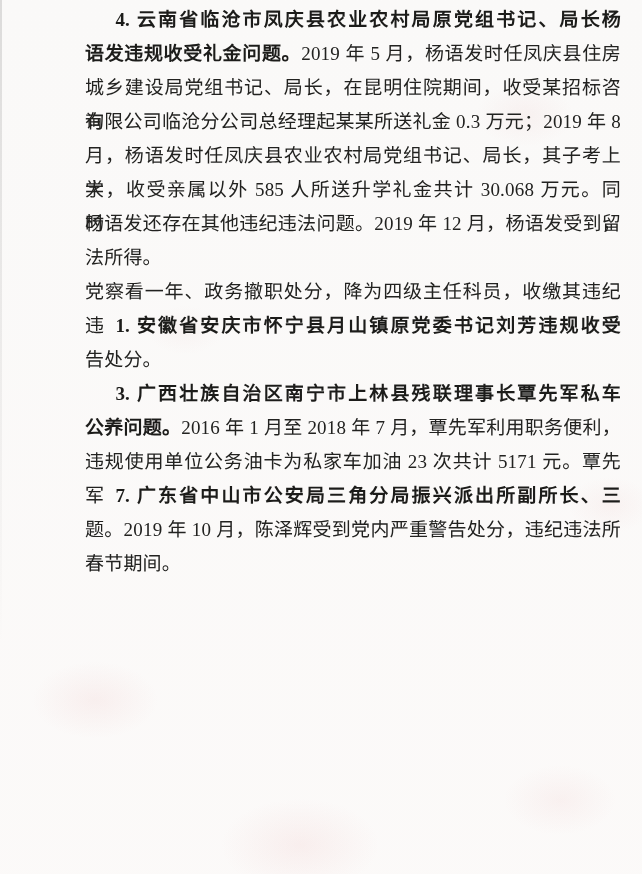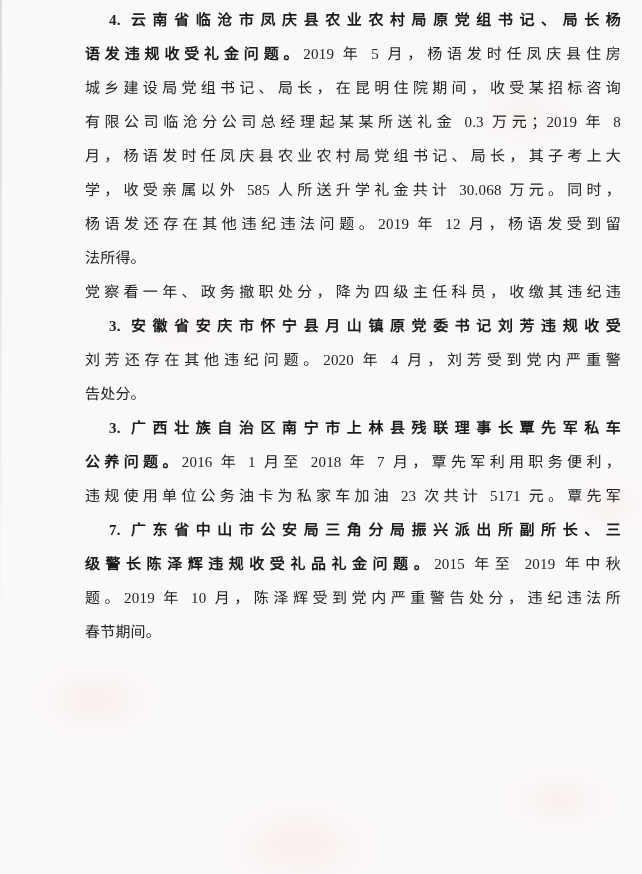--- a/index.html
+++ b/index.html
@@ -37,21 +37,21 @@
     background: linear-gradient(180deg, rgba(60,60,60,0.45), rgba(60,60,60,0));
     opacity: 0.35;
     pointer-events: none;
   }
   .text-block {
     position: absolute;
     left: 85px;
     top: 3px;
     width: 536px;
     color: #222220;
-    font-size: 15px;
+    font-size: 19px;
   }
   .line {
     height: 34px;
     line-height: 34px;
     text-align: justify;
     text-align-last: left;
     letter-spacing: 0.2px;
   }
   .line.fill {
     text-align-last: justify;
@@ -76,29 +76,27 @@
         <div class="line fill"><span class="seg bold">语发违规收受礼金问题。</span><span class="seg">2019 年 5 月，杨语发时任凤庆县住房</span></div>
         <div class="line fill"><span class="seg">城乡建设局党组书记、局长，在昆明住院期间，收受某招标咨询</span></div>
         <div class="line fill"><span class="seg">有限公司临沧分公司总经理起某某所送礼金 0.3 万元；2019 年 8</span></div>
         <div class="line fill"><span class="seg">月，杨语发时任凤庆县农业农村局党组书记、局长，其子考上大</span></div>
         <div class="line fill"><span class="seg">学，收受亲属以外 585 人所送升学礼金共计 30.068 万元。同时，</span></div>
         <div class="line fill"><span class="seg">杨语发还存在其他违纪违法问题。2019 年 12 月，杨语发受到留</span></div>
         <div class="line"><span class="seg">法所得。</span></div>
         <div class="line fill"><span class="seg">党察看一年、政务撤职处分，降为四级主任科员，收缴其违纪违</span></div>
       </div>
       <div class="paragraph">
-        <div class="line indent fill"><span class="seg bold">3. 安徽省安庆市怀宁县月山镇原党委书记刘芳违规收受</span></div>
-        <div class="line fill"><span class="seg">刘芳还存在其他违纪问题。2020 年 4 月，刘芳受到党内严重警</span></div>
+        <div class="line indent fill"><span class="seg bold">1. 安徽省安庆市怀宁县月山镇原党委书记刘芳违规收受</span></div>
         <div class="line"><span class="seg">告处分。</span></div>
       </div>
       <div class="paragraph">
         <div class="line indent fill"><span class="seg bold">3. 广西壮族自治区南宁市上林县残联理事长覃先军私车</span></div>
         <div class="line fill"><span class="seg bold">公养问题。</span><span class="seg">2016 年 1 月至 2018 年 7 月，覃先军利用职务便利，</span></div>
         <div class="line fill"><span class="seg">违规使用单位公务油卡为私家车加油 23 次共计 5171 元。覃先军</span></div>
       </div>
       <div class="paragraph">
         <div class="line indent fill"><span class="seg bold">7. 广东省中山市公安局三角分局振兴派出所副所长、三</span></div>
-        <div class="line fill"><span class="seg bold">级警长陈泽辉违规收受礼品礼金问题。</span><span class="seg">2015 年至 2019 年中秋</span></div>
         <div class="line fill"><span class="seg">题。2019 年 10 月，陈泽辉受到党内严重警告处分，违纪违法所</span></div>
         <div class="line"><span class="seg">春节期间。</span></div>
       </div>
     </div>
 </div>
 
 </body></html>

